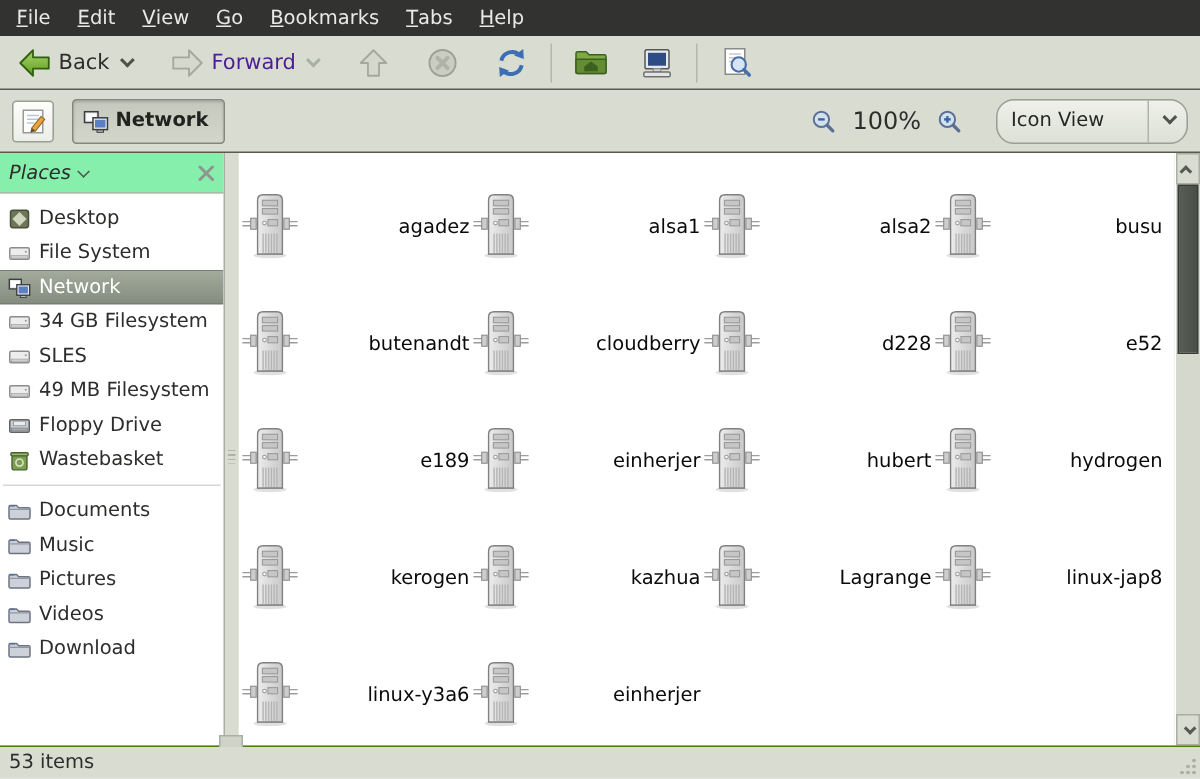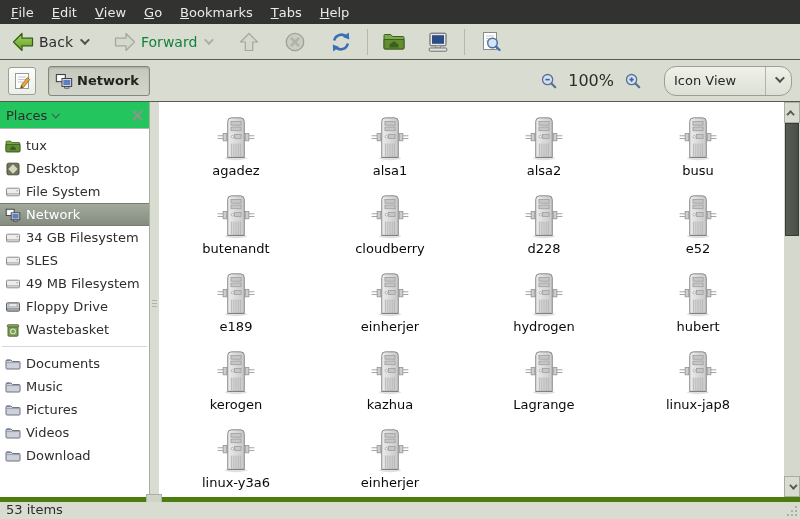--- a/index.html
+++ b/index.html
@@ -12,71 +12,71 @@
 
   
   .menubar { height:24px; background:#323230; display:flex; align-items:stretch; padding-left:2px; flex:0 0 auto; }
   .menu-item { color:#e9e9e7; padding:0 9px; display:flex; align-items:center; cursor:default; }
   .menu-item .mn { text-decoration:underline; }
 
   
   .toolbar { height:36px; background:#d8dcd1; border-bottom:1px solid #585b52; display:flex; align-items:center; padding:0 6px; gap:2px; flex:0 0 auto; }
   .tbtn { display:flex; align-items:center; gap:4px; padding:2px 4px; border-radius:3px; background:transparent; border:1px solid transparent; }
   .tbtn .lbl { font-size:14px; color:#2d2d2b; }
-  .tbtn.disabled .lbl { color:#15803d;text-align:right; }
+  .tbtn.disabled .lbl { color:#4c1d95;text-align:right; }
   .chev { width:7px; height:7px; border-right:2px solid #4e524a; border-bottom:2px solid #4e524a; transform:rotate(45deg) translateY(-2px); margin-left:3px; }
   .chev.dis { border-color:#aab0a3; }
   .tsep { width:1px; height:26px; background:#b3b7ac; margin:0 7px; }
   .icon24 { width:24px; height:24px; display:inline-block; }
 
   
   .locbar { height:42px; background:#d8dcd1; border-bottom:1px solid #585b52; display:flex; align-items:center; padding:0 8px; flex:0 0 auto; }
   .edit-loc-btn { width:28px; height:28px; background:linear-gradient(#fdfdfc,#eceee8); border:1px solid #9aa093; border-radius:3px; display:flex; align-items:center; justify-content:center; margin-right:12px; }
   .path-btn { height:30px; display:flex; align-items:center; gap:4px; padding:0 10px 0 6px; background:linear-gradient(#c4c8bd,#d2d6cb); border:1px solid #83877c; border-radius:3px; box-shadow:inset 0 1px 2px rgba(0,0,0,.18); font-weight:bold; color:#21231f; }
   .locbar .spacer { flex:1; }
   .zoom-ctl { display:flex; align-items:center; gap:10px; margin-right:22px; }
   .zoom-level { font-size:16px; color:#2d2d2b; min-width:36px; text-align:center; }
   .icon18 { width:18px; height:18px; display:inline-block; }
   .view-combo { width:128px; height:30px; background:linear-gradient(#eff1ea,#dde0d5); border:1px solid #9aa093; border-radius:12px; display:flex; align-items:center; }
   .view-combo .val { flex:1; padding-left:9px; color:#26282three; color:#262824; }
   .view-combo .dd { width:26px; align-self:stretch; border-left:1px solid #b0b4a8; display:flex; align-items:center; justify-content:center; }
 
   
   .main { flex:1; display:flex; min-height:0; }
   .sidebar { width:150px; background:#ffffff; border-right:1px solid #a9ada2; display:flex; flex-direction:column; }
-  .side-header { height:27px; background:#22c55e; border-bottom:1px solid #b2b6ab; display:flex; align-items:center; padding:0 6px; flex:0 0 auto; }
+  .side-header { height:27px; background:#86efac; border-bottom:1px solid #b2b6ab; display:flex; align-items:center; padding:0 6px; flex:0 0 auto;font-style:italic; }
   .side-header .title { color:#2d2d2b; }
   .side-header .hchev { width:6px; height:6px; border-right:1.5px solid #4e524a; border-bottom:1.5px solid #4e524a; transform:rotate(45deg) translateY(-1px); margin-left:5px; }
   .side-header .hsp { flex:1; }
   .side-list { flex:1; padding-top:5px; overflow:hidden; }
   .side-item { height:23px; display:flex; align-items:center; gap:5px; padding:0 4px 0 5px; color:#2d2d2b; white-space:nowrap; }
   .side-item .icon16 { width:16px; height:16px; flex:0 0 auto; }
   .side-item.selected { background:linear-gradient(#a2aa9c,#848d7f); border-top:1px solid #767e71; border-bottom:1px solid #767e71; color:#ffffff; }
   .side-sep { height:1px; background:#d6d6d6; margin:5px 2px 5px 2px; }
 
   .splitter { width:9px; background:#d8dcd1; position:relative; }
   .splitter .grip { position:absolute; top:50%; left:2px; width:5px; height:9px;
     background:repeating-linear-gradient(#aeb2a7 0 1px, transparent 1px 3px); }
 
   .content { flex:1; background:#ffffff; overflow:hidden; padding:6px 0 0 0; }
   .icon-grid { display:grid; grid-template-columns:repeat(4,154px); grid-auto-rows:78px; }
-  .cell { display:flex; flex-direction:column; align-items:center; justify-content:flex-start; padding-top:8px; }
+  .cell { display:flex; flex-direction:row; align-items:center; justify-content:space-between; padding-top:8px; }
   .srv-icon { width:42px; height:46px; }
   .srv-label { margin-top:1px; font-size:13px; color:#0a0a0a; line-height:15px; }
 
   
   .vscroll { width:17px; background:#ced2c7; border-left:1px solid #ffffff; display:flex; flex-direction:column; }
   .sc-btn { height:21px; background:#d8dcd1; border:1px solid #a9ada2; display:flex; align-items:center; justify-content:center; flex:0 0 auto; }
   .sc-up-gl { width:6px; height:6px; border-left:2px solid #565b53; border-top:2px solid #565b53; transform:rotate(45deg) translateY(2px); }
   .sc-dn-gl { width:6px; height:6px; border-right:2px solid #565b53; border-bottom:2px solid #565b53; transform:rotate(45deg) translateY(-2px); }
   .sc-track { flex:1; position:relative; background:#d4d8cd; }
   .sc-thumb { position:absolute; top:0; left:1px; right:1px; height:113px; background:linear-gradient(90deg,#585d55,#494e47); border:1px solid #383c36; }
 
   
-  .statusbar { height:22px; background:#d8dcd1; border-top:5px solid #4d7c0f; display:flex; padding:0 6px; flex:0 0 auto; position:relative; }
+  .statusbar { height:22px; background:#d8dcd1; border-top:1px solid #4d7c0f; display:flex; align-items:center; padding:0 6px; flex:0 0 auto; position:relative; }
   .status-text { color:#2d2d2b; }
   .resize-grip { position:absolute; right:1px; bottom:1px; width:14px; height:14px;
     background:
       radial-gradient(circle at 11px 3px,#aab0a3 1px,transparent 1.4px),
       radial-gradient(circle at 7px 7px,#aab0a3 1px,transparent 1.4px),
       radial-gradient(circle at 11px 7px,#aab0a3 1px,transparent 1.4px),
       radial-gradient(circle at 3px 11px,#aab0a3 1px,transparent 1.4px),
       radial-gradient(circle at 7px 11px,#aab0a3 1px,transparent 1.4px),
       radial-gradient(circle at 11px 11px,#aab0a3 1px,transparent 1.4px); }
   .splitter-tab { position:absolute; left:146px; top:-8px; width:16px; height:8px; background:#cfd3c8; border:1px solid #aab0a3; border-bottom:none; }
@@ -335,26 +335,20 @@
     <div class="sidebar">
       <div class="side-header">
         <span class="title">Places</span>
         <span class="hchev"></span>
         <span class="hsp"></span>
         <svg width="11" height="11" viewBox="0 0 10 10">
             <use href="#i-close"></use>
           </svg>
       </div>
       <div class="side-list">
-      <div class="side-item">
-        <svg class="icon16" viewBox="0 0 16 16">
-              <use class="icon" href="#i-home-folder"></use>
-            </svg>
-        <span class="side-label">tux</span>
-      </div>
 
       <div class="side-item">
         <svg class="icon16" viewBox="0 0 16 16">
               <use class="icon" href="#i-desktop"></use>
             </svg>
         <span class="side-label">Desktop</span>
       </div>
 
       <div class="side-item">
         <svg class="icon16" viewBox="0 0 16 16">
@@ -517,28 +511,28 @@
         <svg class="srv-icon" viewBox="0 0 44 50">
               <use href="#i-server"></use>
             </svg>
         <div class="srv-label">einherjer</div>
       </div>
 
       <div class="cell">
         <svg class="srv-icon" viewBox="0 0 44 50">
               <use href="#i-server"></use>
             </svg>
+        <div class="srv-label">hubert</div>
+      </div>
+
+      <div class="cell">
+        <svg class="srv-icon" viewBox="0 0 44 50">
+              <use href="#i-server"></use>
+            </svg>
         <div class="srv-label">hydrogen</div>
-      </div>
-
-      <div class="cell">
-        <svg class="srv-icon" viewBox="0 0 44 50">
-              <use href="#i-server"></use>
-            </svg>
-        <div class="srv-label">hubert</div>
       </div>
 
       <div class="cell">
         <svg class="srv-icon" viewBox="0 0 44 50">
               <use href="#i-server"></use>
             </svg>
         <div class="srv-label">kerogen</div>
       </div>
 
       <div class="cell">

